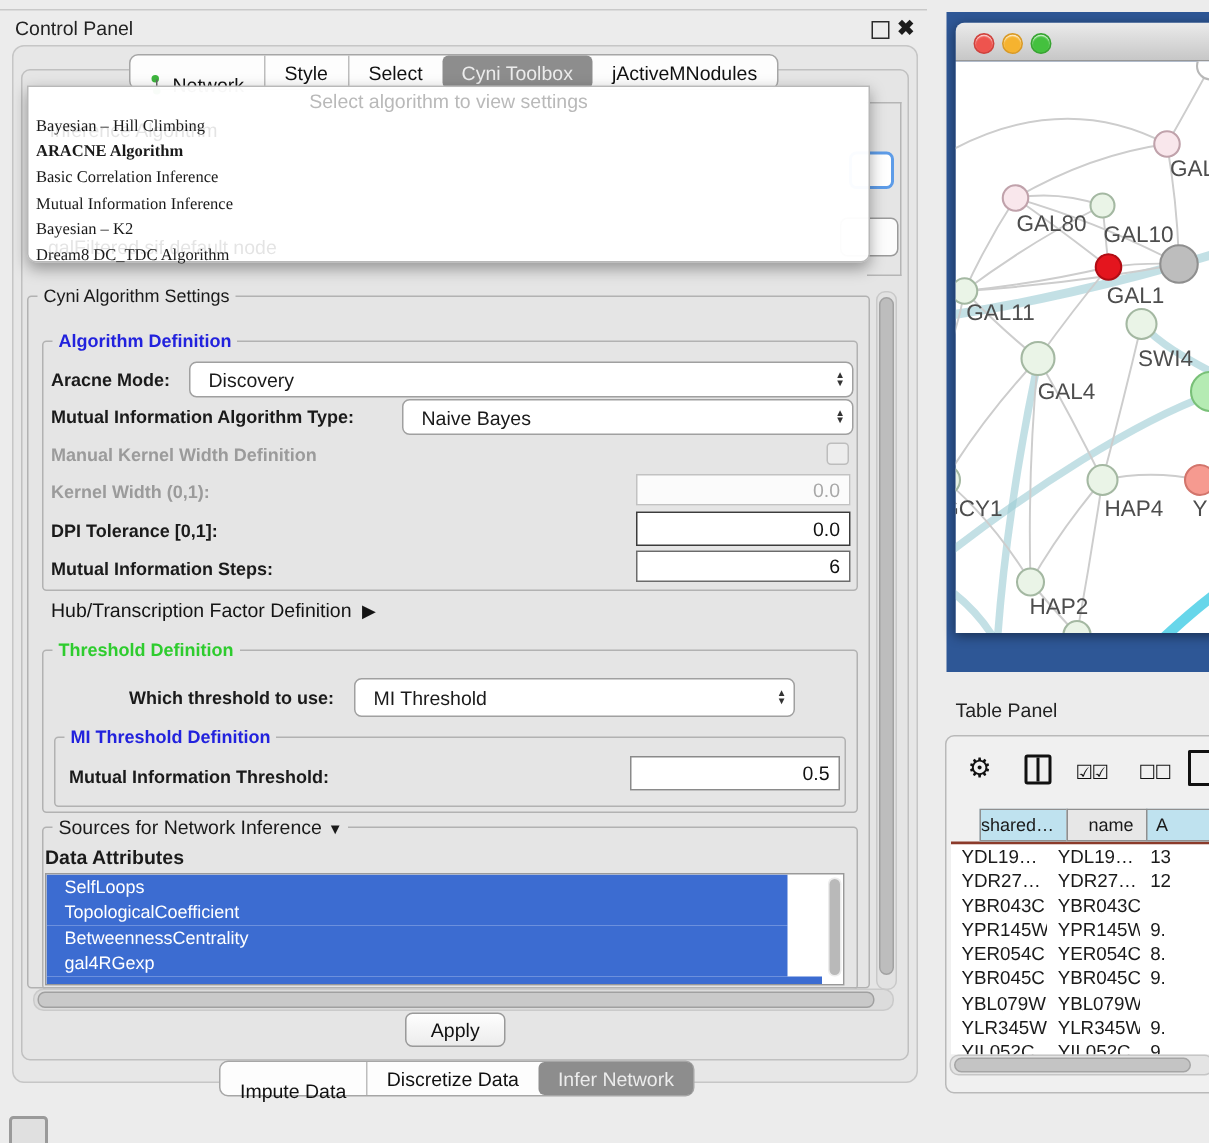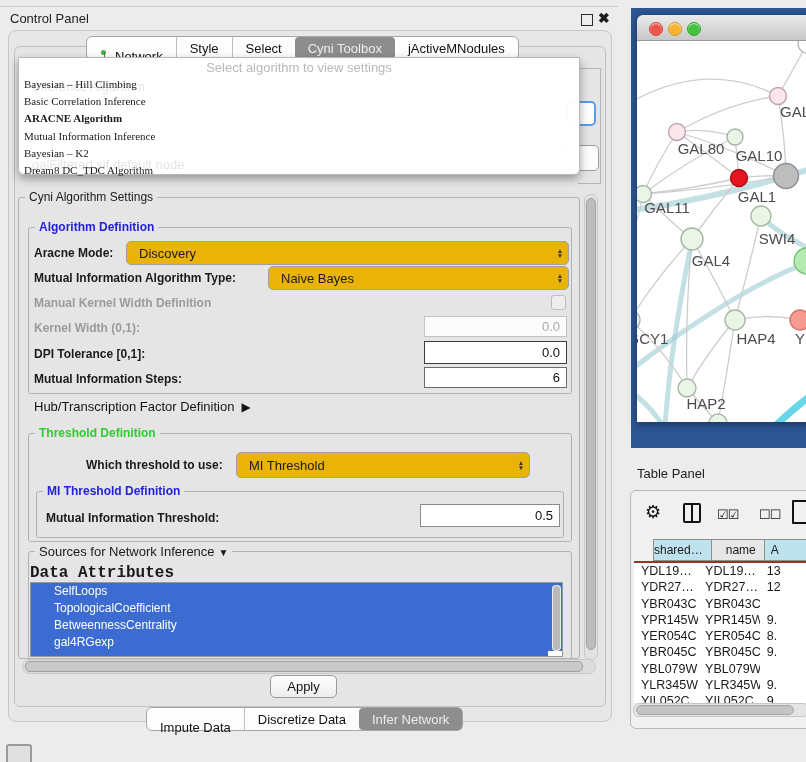--- a/index.html
+++ b/index.html
@@ -42,43 +42,43 @@
   .flabel{position:absolute;font-size:12px;font-weight:bold;color:#1a1a1a;white-space:nowrap;}
   .flabel.dis{color:#9b9b9b;}
   #lab-aracne{left:34px;top:246px;}
   #lab-mitype{left:34px;top:271px;}
   #lab-manual{left:34px;top:296px;}
   #lab-kernel{left:34px;top:321px;}
   #lab-dpi{left:34px;top:347px;}
   #lab-steps{left:34px;top:372px;}
   #lab-which{left:86px;top:458px;}
   #lab-mithr{left:46px;top:511px;}
-  #lab-attrs{left:30px;top:564px;font-size:16px;font-family:Liberation Mono, monospace;}
+  #lab-attrs{left:30px;top:564px;font-size:13px;}
   #hub-row{left:34px;top:399px;font-size:13px;color:#141414;}
   #hub-row .tri{font-size:12px;margin-left:7px;}
   
-  .combo{position:absolute;height:22px;background:#eab308;border:1px solid #a0a0a0;border-radius:5px;
+  .combo{position:absolute;height:22px;background:#ffffff;border:1px solid #a0a0a0;border-radius:5px;
      display:flex;align-items:center;font-size:13px;}
   .combo .ctext{padding-left:12px;flex:1;}
   .carr{display:flex;flex-direction:column;align-items:center;justify-content:center;width:16px;
      font-size:6.5px;line-height:5px;color:#333;}
   #combo-aracne{left:126px;top:241px;width:441px;}
   #combo-mitype{left:268px;top:266px;width:299px;}
   #combo-which{left:236px;top:452px;width:292px;height:24px;}
   .tfield{position:absolute;background:#fff;border:1px solid #6b6b6b;font-size:13px;text-align:right;
      padding:0 6px;box-sizing:border-box;color:#111;font-family:"Liberation Sans",sans-serif;}
   #fld-kernel{left:424px;top:316px;width:143px;height:21px;color:#a8a8a8;background:#fbfbfb;border:1px solid #c2c2c2;}
   #fld-dpi{left:424px;top:341px;width:143px;height:23px;border:1.5px solid #3c3c3c;}
   #fld-steps{left:424px;top:367px;width:143px;height:21px;}
   #fld-mithr{left:420px;top:504px;width:140px;height:23px;border:1px solid #8a8a8a;}
   #chk-manual{left:551px;top:295px;width:13px;height:13px;border:1px solid #bdbdbd;border-radius:3px;background:#ededed;}
   
   #attr-list{left:30px;top:582px;width:531px;height:73px;background:#fff;border:1px solid #999;overflow:hidden;}
   .attr-item{height:17px;line-height:17px;font-size:12px;color:#fff;background:var(--selection-blue);
-     width:579px;padding-left:23px;box-sizing:border-box;}
+     width:494px;padding-left:12px;box-sizing:border-box;}
   #attr-sliver{position:absolute;left:0;top:68px;width:517px;height:5px;background:var(--selection-blue);}
   #attr-vscroll{position:absolute;right:1px;top:2px;width:9px;height:66px;background:#ececec;border-radius:4px;}
   #attr-vthumb{position:absolute;left:1px;top:1px;width:7px;height:64px;background:#b9b9b9;border-radius:4px;}
   
   #set-vscroll{left:584px;top:194px;width:12px;height:464px;background:#e2e2e2;border:1px solid #c9c9c9;border-radius:6px;}
   #set-vthumb{left:1px;top:3px;width:8px;height:450px;background:#bdbdbd;border:1px solid #a2a2a2;border-radius:5px;}
   #set-hscroll{left:22px;top:659px;width:572px;height:13px;background:#dcdcdc;border:1px solid #cacaca;border-radius:7px;}
   #set-hthumb{left:2px;top:1px;width:556px;height:9px;background:#c9c9c9;border:1px solid #a0a0a0;border-radius:5px;}
   
   #apply-btn{left:270px;top:675px;width:67px;height:23px;border:1px solid #9a9a9a;border-radius:5px;
@@ -263,22 +263,22 @@
   <div class="abs" id="frag-grp"></div>
   <div class="abs" id="frag-blue"></div>
   <div class="abs" id="frag-combo"></div>
 
   <div class="abs" id="algo-overlay">
     <span class="ghost" id="ghost1">Inference Algorithm</span>
     <span class="ghost" id="ghost2">galFiltered.sif default node</span>
     <div id="algo-placeholder">Select algorithm to view settings</div>
     <ul id="algo-list">
         <li class="algo-item">Bayesian – Hill Climbing</li>
+        <li class="algo-item bold">ARACNE Algorithm</li>
         <li class="algo-item">Basic Correlation Inference</li>
-        <li class="algo-item bold">ARACNE Algorithm</li>
         <li class="algo-item">Mutual Information Inference</li>
         <li class="algo-item">Bayesian – K2</li>
         <li class="algo-item">Dream8 DC_TDC Algorithm</li>
       </ul>
   </div>
 
   <div class="abs" id="desktop"></div>
   <div class="abs" id="net-window">
     <div id="net-titlebar">
       <span class="tl" id="tl-close"></span>

